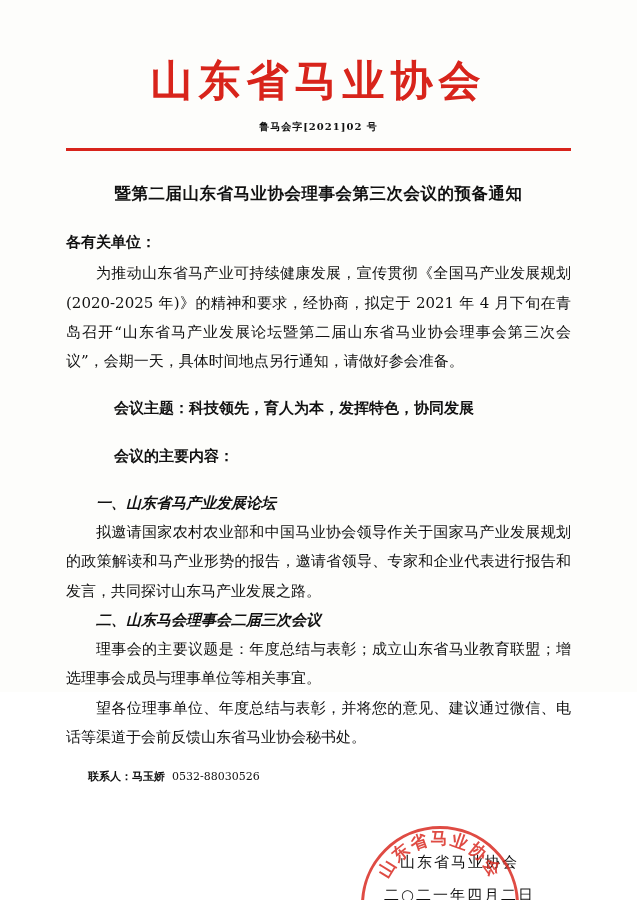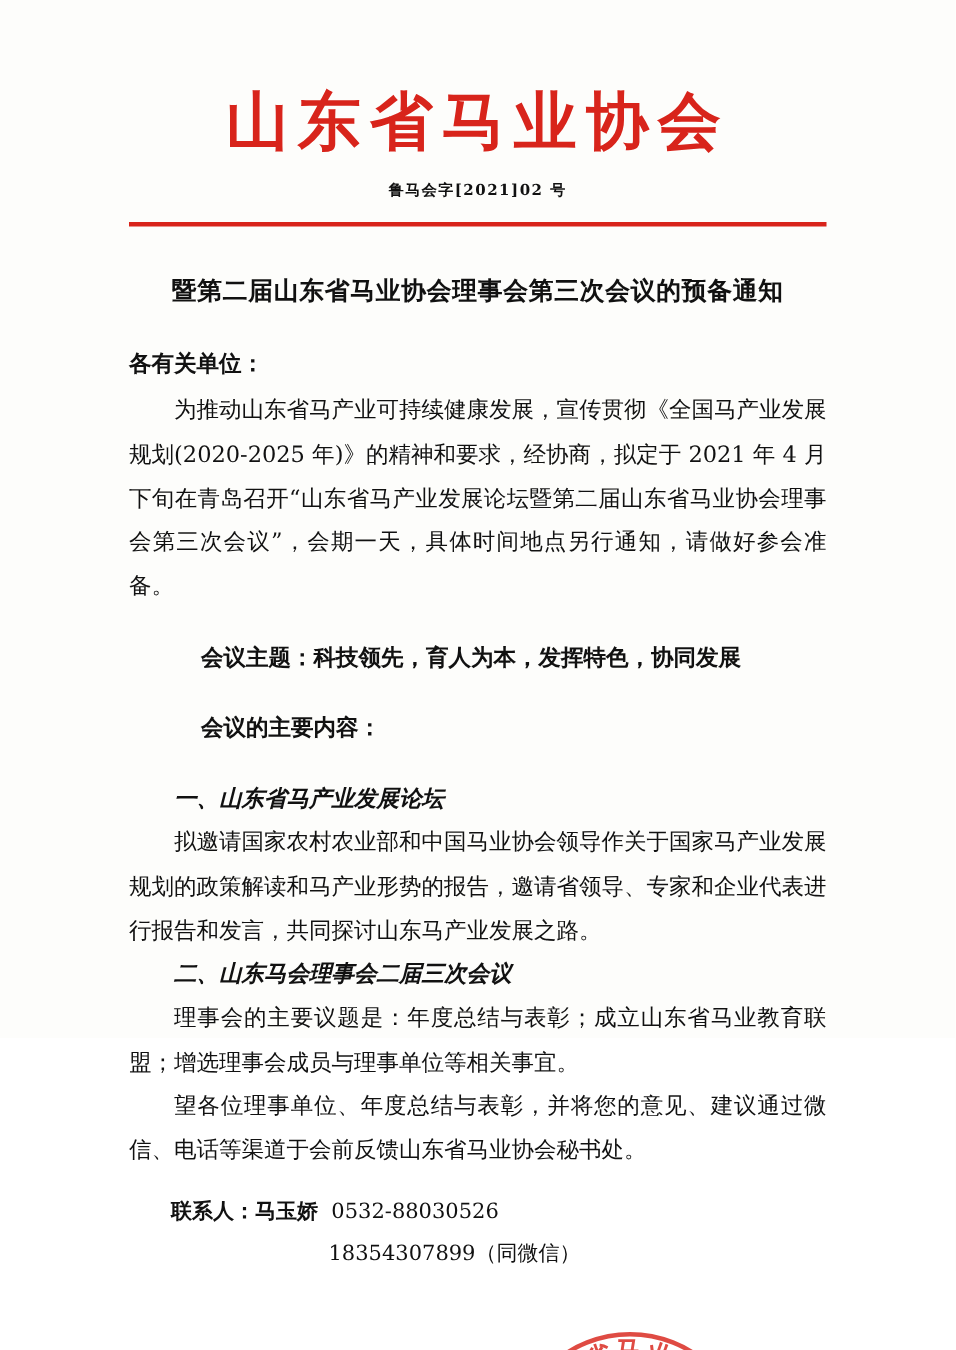--- a/index.html
+++ b/index.html
@@ -12,21 +12,21 @@
     background: #ffffff;
     font-family: "DejaVu Serif", serif;
     overflow: hidden;
   }
   .page {
     position: relative;
     width: 637px;
     height: 692px;
     background: #fdfdfb;
     box-sizing: border-box;
-    padding: 0 86px;
+    padding: 0 66px;
   }
   .masthead {
     text-align: center;
     padding-top: 58px;
   }
   .org-title {
     color: #d8241b;
     font-family: "DejaVu Serif", serif;
     font-weight: bold;
     font-size: 42px;
@@ -84,21 +84,21 @@
     margin: 18px;
   }
   .subheading {
     font-weight: bold;
     text-indent: 2em;
     margin: 0;
     font-style: italic;
   }
   .contact-block {
     margin-top: 14px;
-    font-size: 14px;
+    font-size: 11px;
     line-height: 1.95;
     color: #111;
   }
   .contact-line1 {
     text-indent: 2em;
     font-weight: bold;
     margin: 0;
   }
   .contact-line1 .num {
     font-weight: normal;
@@ -184,21 +184,20 @@
     <p class="para">拟邀请国家农村农业部和中国马业协会领导作关于国家马产业发展规划的政策解读和马产业形势的报告，邀请省领导、专家和企业代表进行报告和发言，共同探讨山东马产业发展之路。</p>
 
     <p class="subheading">二、山东马会理事会二届三次会议</p>
     <p class="para">理事会的主要议题是：年度总结与表彰；成立山东省马业教育联盟；增选理事会成员与理事单位等相关事宜。</p>
 
     <p class="para">望各位理事单位、年度总结与表彰，并将您的意见、建议通过微信、电话等渠道于会前反馈山东省马业协会秘书处。</p>
   </div>
 
   <div class="contact-block">
     <p class="contact-line1"><span>联系人：</span><span>马玉娇</span><span class="num">&nbsp;&nbsp;</span><span class="num">0532-88030526</span></p>
-    <p class="contact-line2">18354307899（同微信）</p>
   </div>
 
   <div class="signature">
     <div class="sig-text">
       <div class="sig-org">山东省马业协会</div>
       <div class="sig-date">二○二一年四月二日</div>
     </div>
     <div class="stamp">
       <svg class="stamp-arc" viewBox="0 0 152 152">
         <defs>

